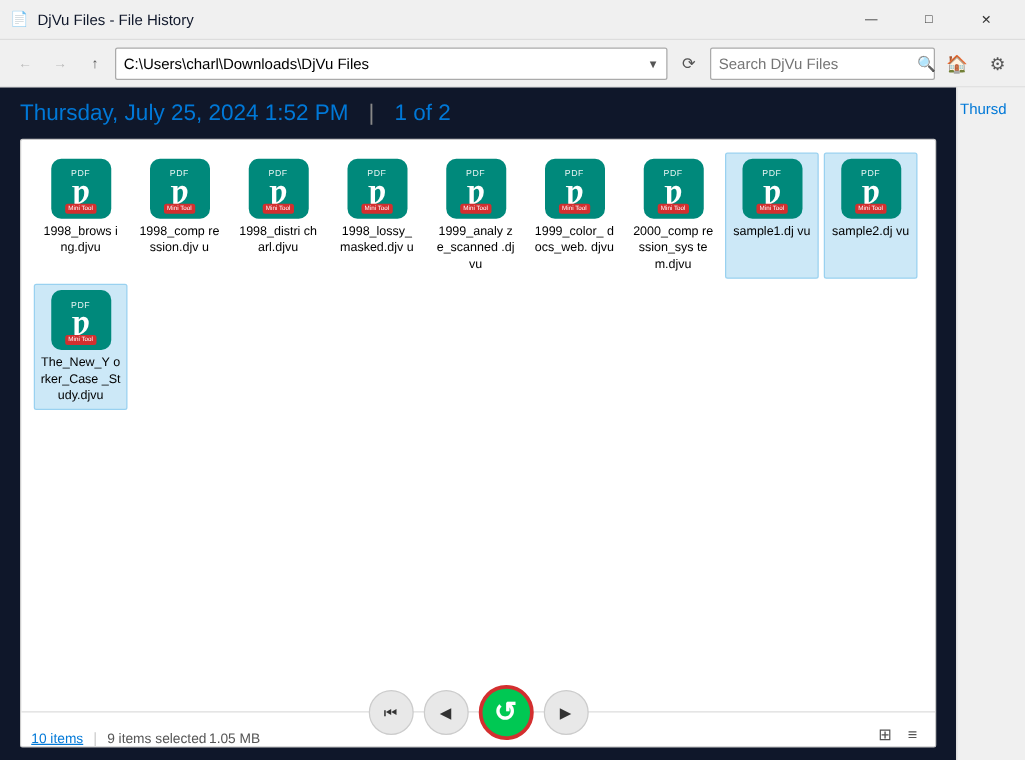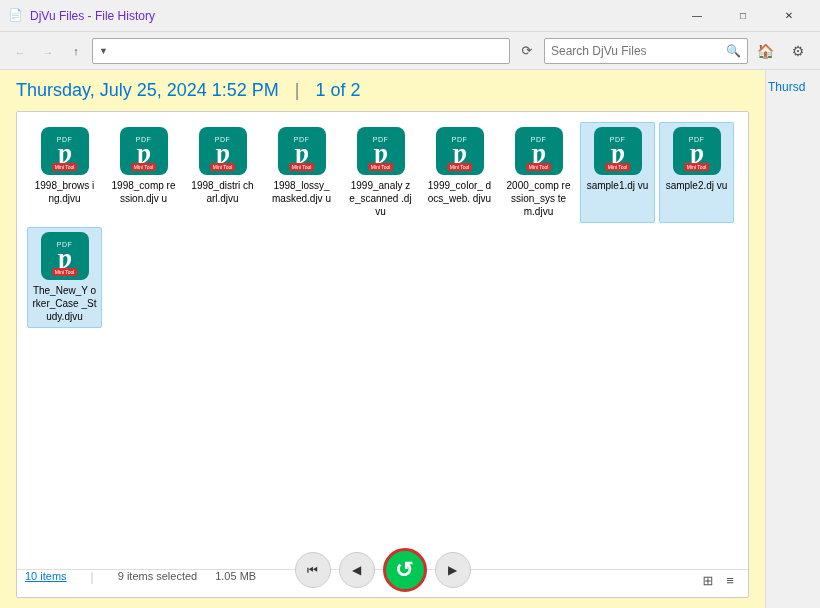--- a/index.html
+++ b/index.html
@@ -9,21 +9,21 @@
     .titlebar {
       background: #f0f0f0;
       height: 32px;
       display: flex;
       align-items: center;
       padding: 0 8px;
       border-bottom: 1px solid #ddd;
       user-select: none;
     }
     .titlebar-icon { width: 16px; height: 16px; margin-right: 6px; }
-    .titlebar-title { flex: 1; font-size: 12px; color: #6d28d9; }
+    .titlebar-title { flex: 1; font-size: 12px; color: #0f172a; }
     .titlebar-controls { display: flex; gap: 0; }
     .titlebar-btn {
       width: 46px; height: 32px;
       display: flex; align-items: center; justify-content: center;
       cursor: pointer; font-size: 10px; color: #333;
     }
 
     
     .addressbar {
       background: #f0f0f0;
@@ -53,21 +53,21 @@
       color: #000;
     }
     .address-text { flex: 1; }
     .address-dropdown { color: #555; font-size: 9px; cursor: pointer; }
     .refresh-btn {
       width: 26px; height: 26px;
       display: flex; align-items: center; justify-content: center;
       cursor: pointer; color: #555; font-size: 13px;
     }
     .search-box {
-      width: 204px; height: 26px;
+      width: 180px; height: 26px;
       background: white;
       border: 1px solid #aaa;
       border-radius: 2px;
       display: flex;
       align-items: center;
       padding: 0 6px;
       gap: 4px;
       color: #888; font-size: 12px;
     }
     .search-input { border: none; outline: none; flex: 1; font-size: 12px; color: #888; background: transparent; }
@@ -80,21 +80,21 @@
     
     .main-area {
       display: flex;
       height: calc(608px - 32px - 38px);
     }
 
     
     .content-area {
       flex: 1;
       padding: 10px 16px;
-      background: #fef9c3;
+      background: #0f172a;
       display: flex;
       flex-direction: column;
       overflow: hidden;
     }
 
     
     .date-header {
       font-size: 18px;
       color: #0078d7;
       margin-bottom: 10px;
@@ -186,23 +186,23 @@
       word-break: break-all;
       max-width: 70px;
     }
 
     
     .status-bar {
       height: 28px;
       background: white;
       border-top: 1px solid #ddd;
       display: flex;
-      align-items: flex-start;
+      align-items: flex-end;
       padding: 0 8px;
-      gap: 16px;
+      gap: 0;
     }
     .status-text { font-size: 11px; color: #0078d7; text-decoration: underline; cursor: pointer; }
     .status-sep { margin: 0 8px; color: #ccc; }
     .status-selected { font-size: 11px; color: #555; }
     .status-size { font-size: 11px; color: #555; margin-left: 2px; }
     .status-spacer { flex: 1; }
     .view-btns { display: flex; gap: 2px; }
     .view-btn { width: 20px; height: 20px; display: flex; align-items: center; justify-content: center; cursor: pointer; color: #555; font-size: 13px; }
 
     
@@ -256,20 +256,21 @@
     <div class="titlebar-btn">□</div>
     <div class="titlebar-btn close">✕</div>
   </div>
 </div>
 
 <div class="addressbar">
   <div class="nav-btn disabled">←</div>
   <div class="nav-btn disabled">→</div>
   <div class="nav-btn">↑</div>
   <div class="address-box">
+    <span class="address-text">C:\Users\charl\Downloads\DjVu Files</span>
     <span class="address-dropdown">▼</span>
   </div>
   <div class="refresh-btn">⟳</div>
   <div class="search-box">
     <input class="search-input" type="text" placeholder="Search DjVu Files" style="">
     <span>🔍</span>
   </div>
   <div class="home-btn">🏠</div>
   <div class="settings-btn">⚙</div>
 </div>

